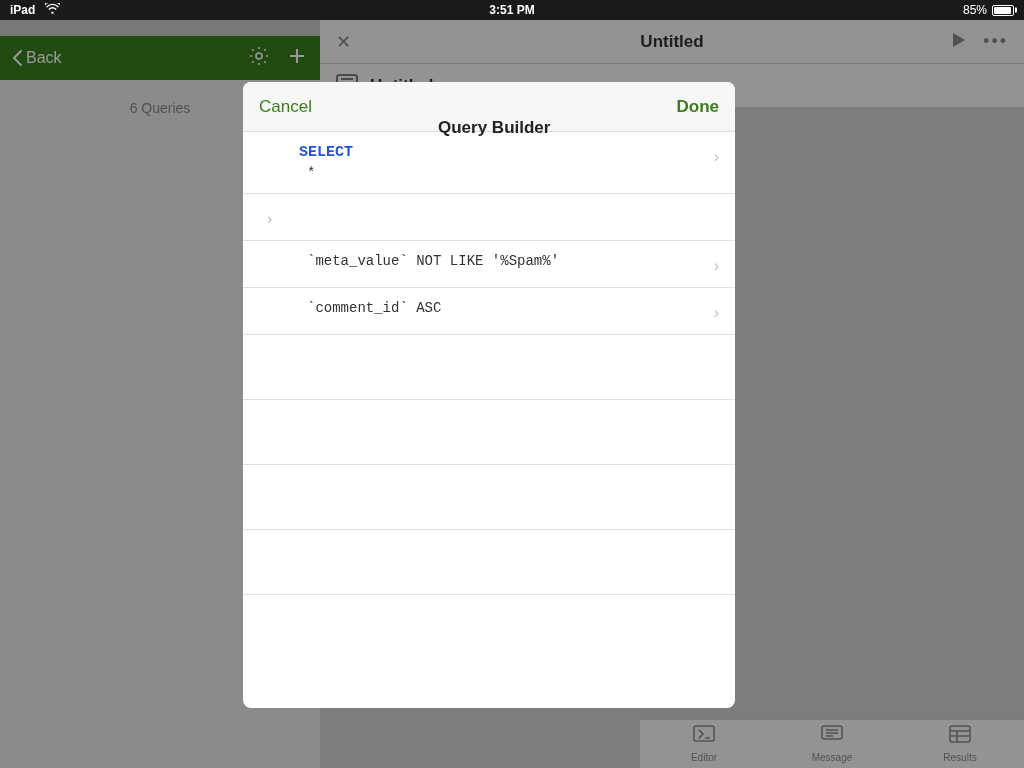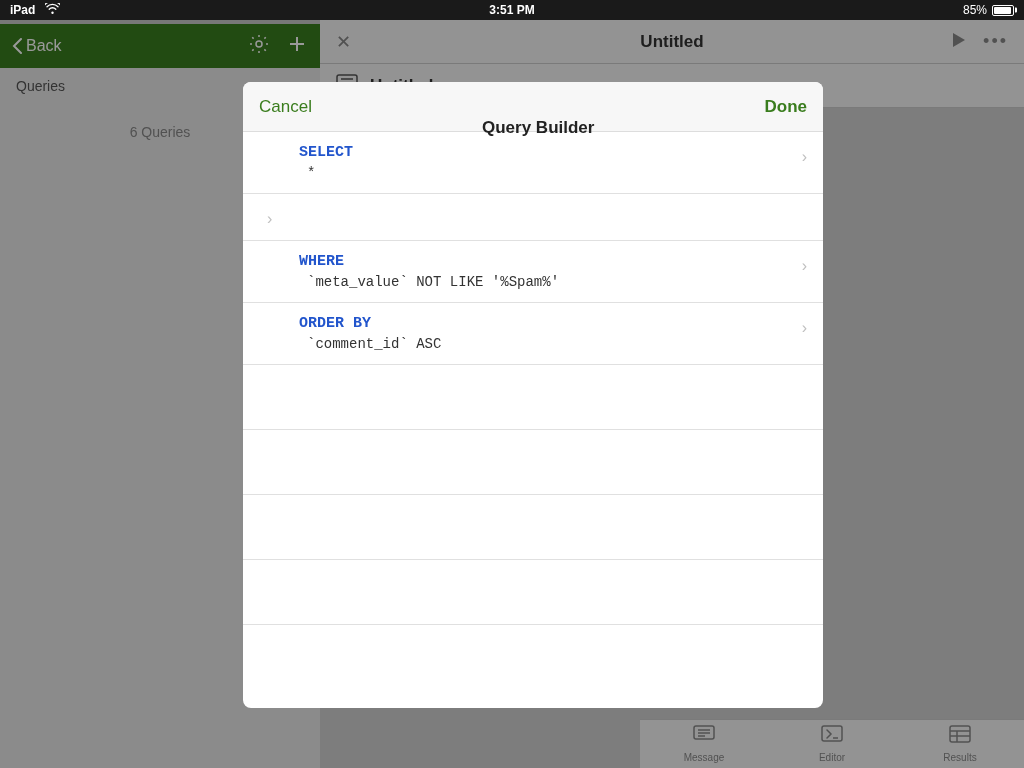--- a/index.html
+++ b/index.html
@@ -74,21 +74,21 @@
 
     
     .app-bg {
       position: absolute;
       top: 20px; left: 0; right: 0; bottom: 0;
     }
 
     
     .sidebar {
       position: absolute;
-      top: 4px; left: 0;
+      top: 16px; left: 0;
       width: 320px;
       bottom: 0;
       background: #e8e8e8;
     }
     .sidebar-header {
       height: 44px;
       background: #3a7d1e;
       display: flex;
       align-items: center;
       justify-content: space-between;
@@ -197,21 +197,21 @@
       top: 0; left: 0; right: 0; bottom: 0;
       background: rgba(0,0,0,0.4);
       z-index: 50;
     }
 
     
     .modal {
       position: absolute;
       top: 82px;
       left: 243px;
-      width: 580px;
+      width: 492px;
       bottom: 60px;
       background: white;
       border-radius: 8px;
       overflow: hidden;
       z-index: 60;
       display: flex;
       flex-direction: column;
     }
     .modal-header {
       height: 50px;
@@ -325,21 +325,20 @@
           </svg>
         </span>
         <span>
           <svg width="22" height="22" viewBox="0 0 22 22" fill="none" stroke="white" stroke-width="2">
             <line x1="11" y1="4" x2="11" y2="18"></line>
             <line x1="4" y1="11" x2="18" y2="11"></line>
           </svg>
         </span>
       </div>
     </div>
-    <div class="sidebar-title">Queries</div>
     <div class="sidebar-count">6 Queries</div>
   </div>
 
   <div class="main-area">
     <div class="main-header">
       <span style="color:#888;font-size:18px;">✕</span>
       <span class="main-title">Untitled</span>
       <div class="main-icons">
         <span>
           <svg width="18" height="18" viewBox="0 0 18 18" fill="#888">
@@ -358,37 +357,37 @@
           <line x1="5" y1="13" x2="12" y2="13"></line>
         </svg>
       </span>
       <span class="editor-title">Untitled</span>
     </div>
 
     <div class="bottom-tabs">
       <div class="tab-item">
         <span class="tab-icon">
           <svg width="22" height="20" viewBox="0 0 22 20" fill="none" stroke="#888" stroke-width="1.5">
+            <rect x="1" y="1" width="20" height="15" rx="2"></rect>
+            <path d="M6 5 L10 9 L6 13" stroke="#888" stroke-width="1.5" fill="none" stroke-linecap="round"></path>
+            <line x1="12" y1="13" x2="17" y2="13"></line>
+          </svg>
+        </span>
+        <span>Editor</span>
+      </div>
+      <div class="tab-item">
+        <span class="tab-icon">
+          <svg width="22" height="20" viewBox="0 0 22 20" fill="none" stroke="#888" stroke-width="1.5">
             <rect x="1" y="1" width="20" height="13" rx="2"></rect>
             <line x1="5" y1="5" x2="17" y2="5"></line>
             <line x1="5" y1="8" x2="17" y2="8"></line>
             <line x1="5" y1="11" x2="12" y2="11"></line>
           </svg>
         </span>
         <span>Message</span>
-      </div>
-      <div class="tab-item">
-        <span class="tab-icon">
-          <svg width="22" height="20" viewBox="0 0 22 20" fill="none" stroke="#888" stroke-width="1.5">
-            <rect x="1" y="1" width="20" height="15" rx="2"></rect>
-            <path d="M6 5 L10 9 L6 13" stroke="#888" stroke-width="1.5" fill="none" stroke-linecap="round"></path>
-            <line x1="12" y1="13" x2="17" y2="13"></line>
-          </svg>
-        </span>
-        <span>Editor</span>
       </div>
       <div class="tab-item">
         <span class="tab-icon">
           <svg width="22" height="20" viewBox="0 0 22 20" fill="none" stroke="#888" stroke-width="1.5">
             <rect x="1" y="1" width="20" height="16" rx="2"></rect>
             <line x1="1" y1="6" x2="21" y2="6"></line>
             <line x1="1" y1="11" x2="21" y2="11"></line>
             <line x1="8" y1="6" x2="8" y2="17"></line>
           </svg>
         </span>
@@ -415,29 +414,27 @@
       </div>
       <span class="chevron">›</span>
     </div>
 
     <div class="query-section">
       <span class="chevron">›</span>
     </div>
 
     <div class="query-section">
       <div class="query-section-content">
-        <div class="query-keyword">WHERE</div>
         <div class="query-value">`meta_value` NOT LIKE '%Spam%'</div>
       </div>
       <span class="chevron">›</span>
     </div>
 
     <div class="query-section">
       <div class="query-section-content">
-        <div class="query-keyword">ORDER BY</div>
         <div class="query-value">`comment_id` ASC</div>
       </div>
       <span class="chevron">›</span>
     </div>
 
     <div class="empty-section"></div>
     <div class="empty-section"></div>
     <div class="empty-section"></div>
     <div class="empty-section"></div>
   </div>

